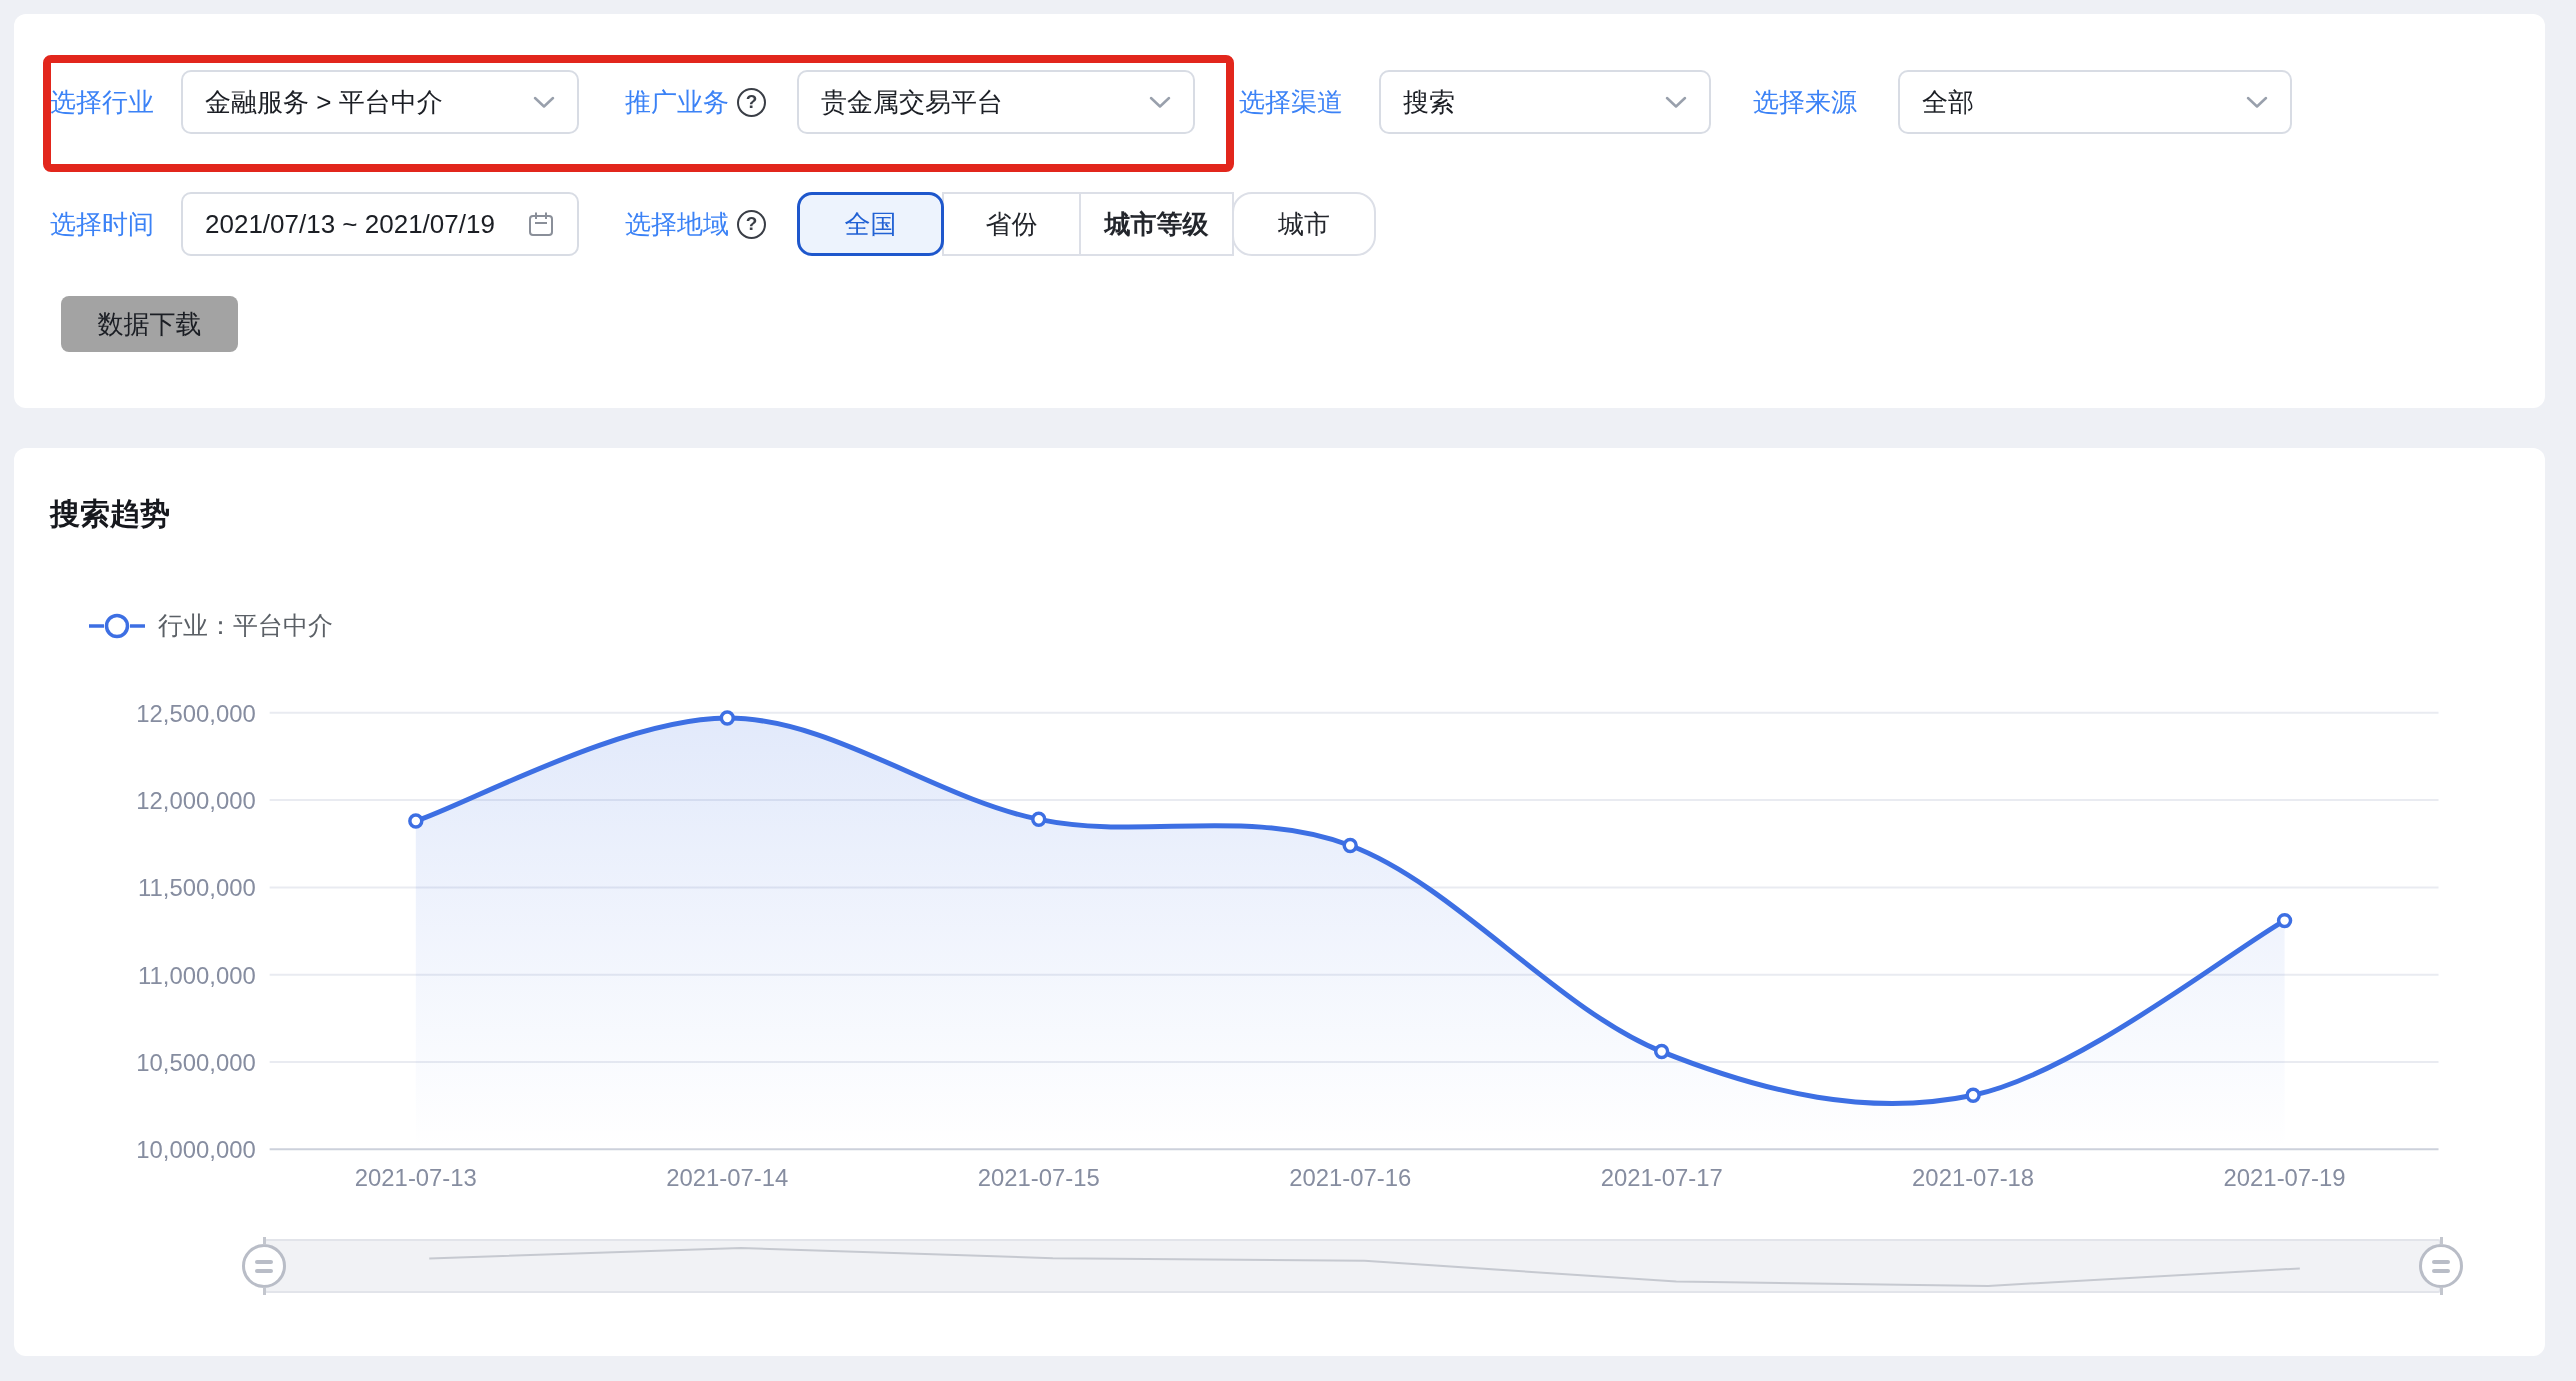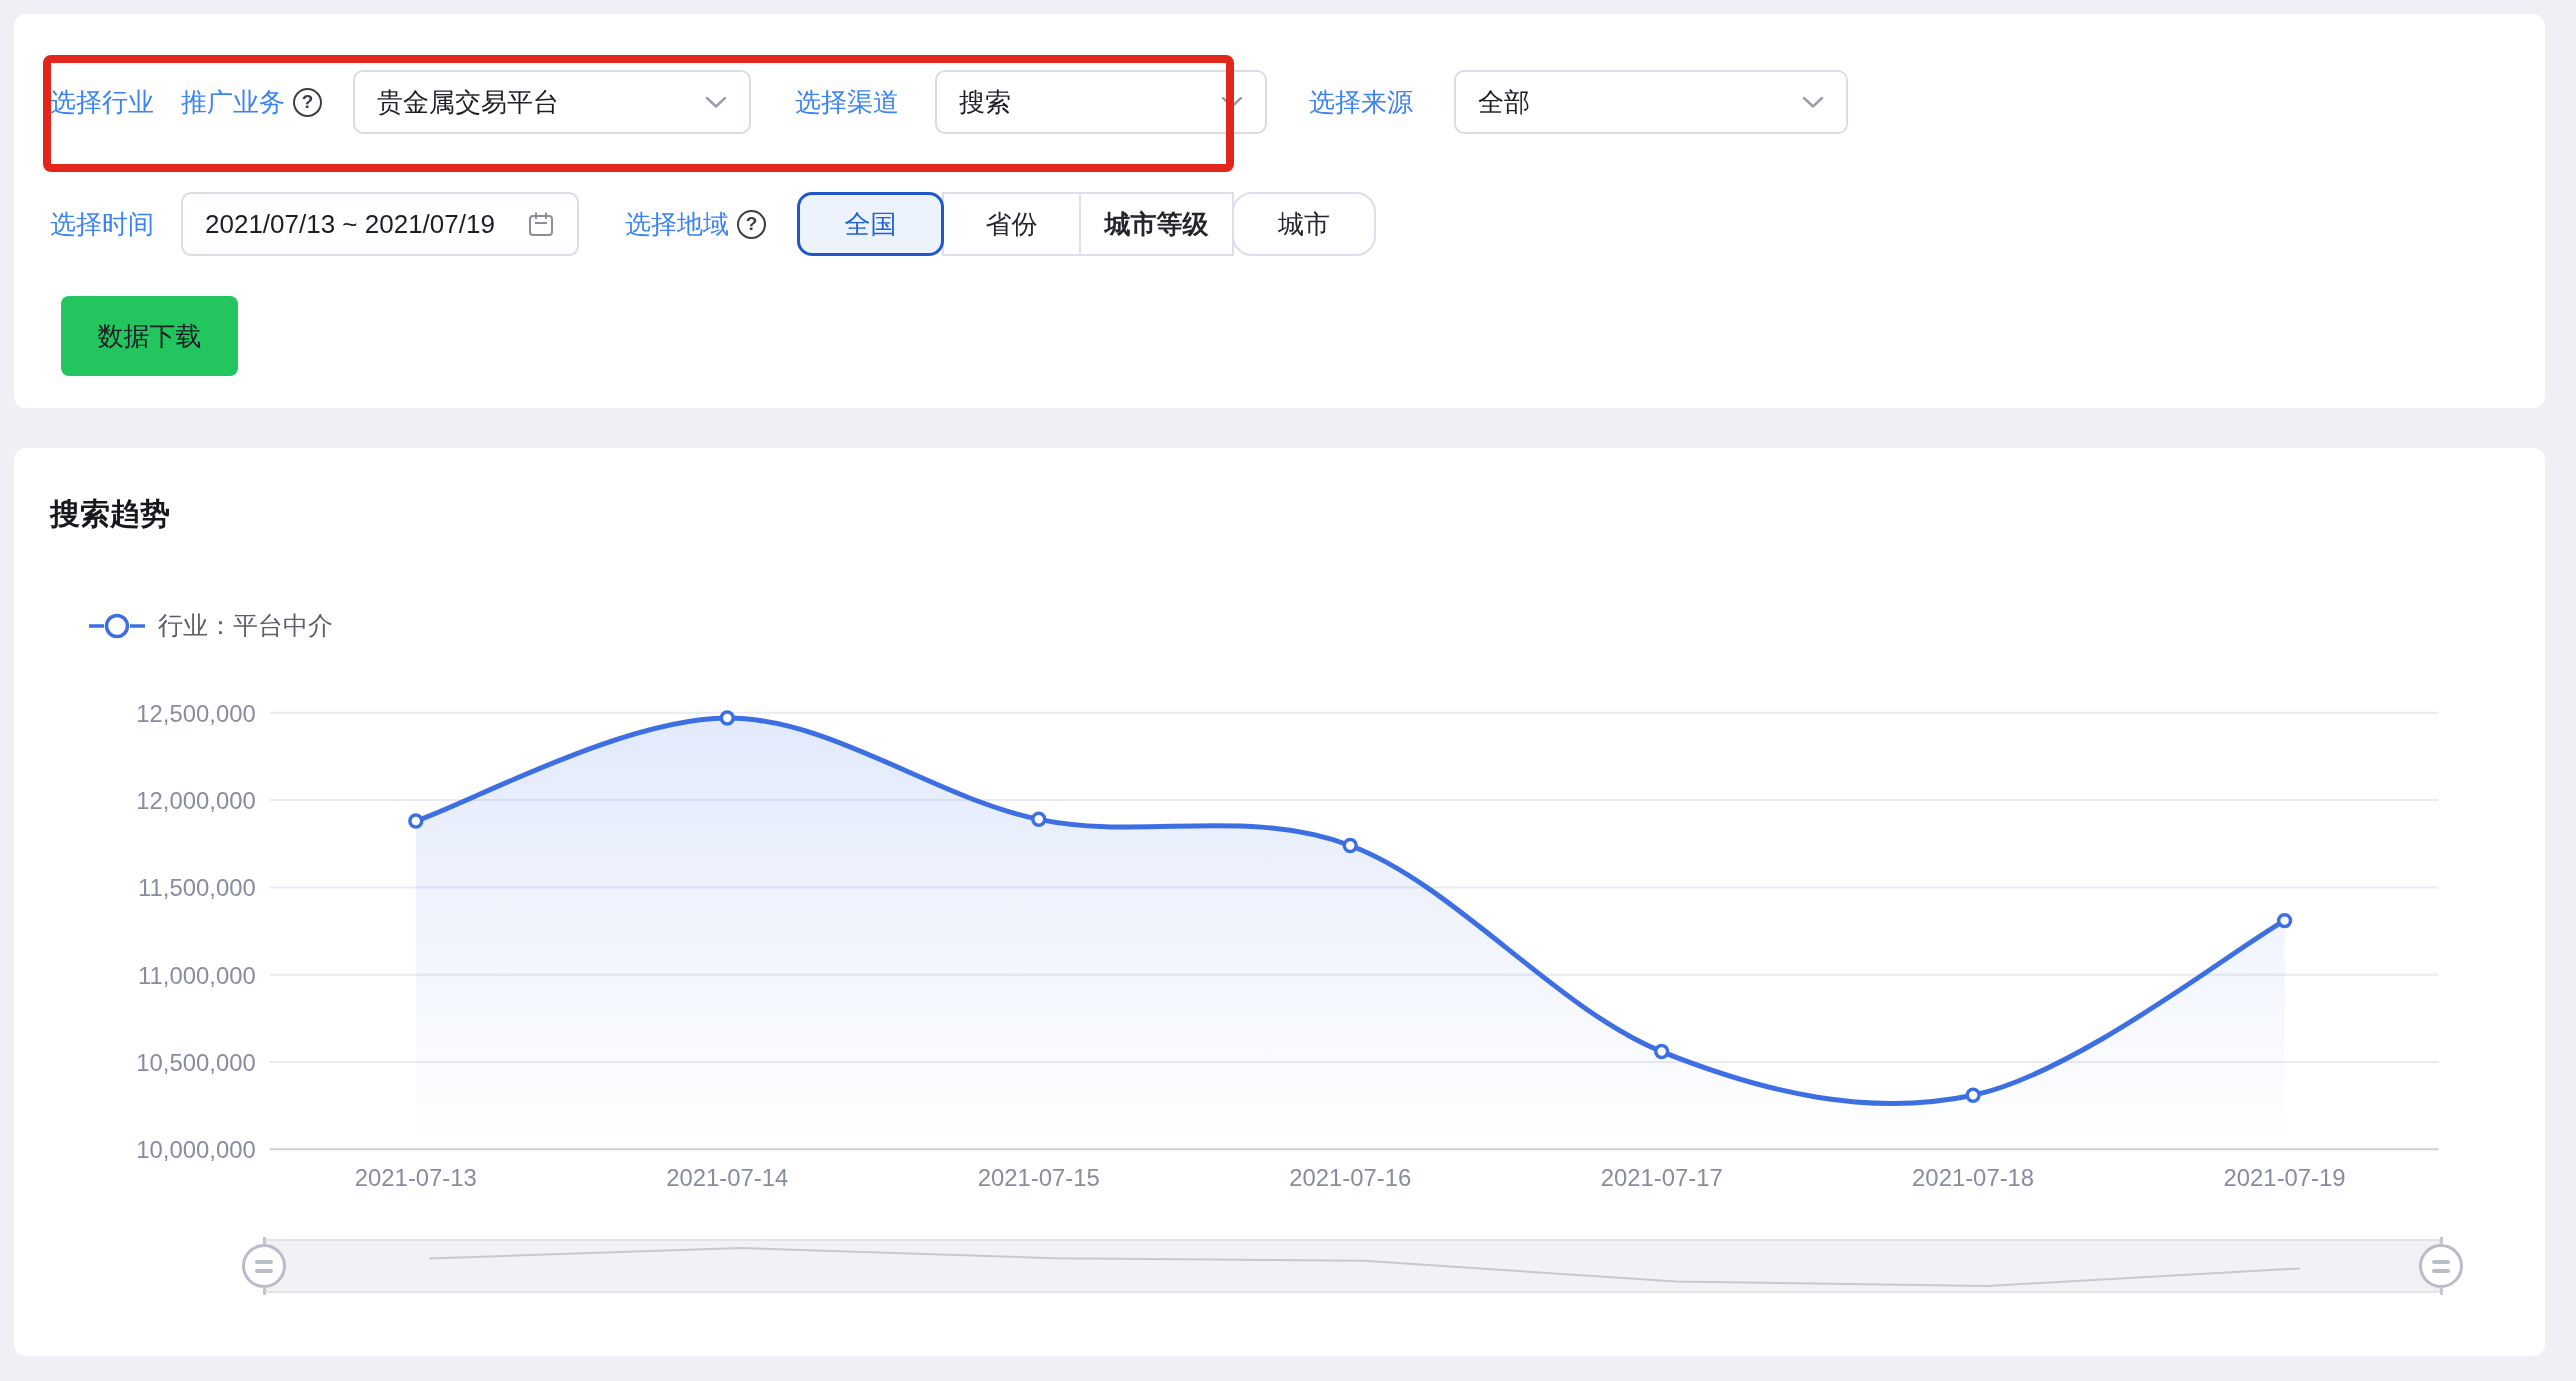--- a/index.html
+++ b/index.html
@@ -33,22 +33,22 @@
 
   .seg-group { display: flex; height: 64px; flex: none; }
   .seg { height: 64px; border: 2px solid #dcdfe7; margin-left: -2px; background: #fff;
          display: flex; align-items: center; justify-content: center;
          font-size: 26px; color: #23262c; cursor: pointer; flex: none; }
   .seg:first-child { margin-left: 0; border-radius: 8px 0 0 8px; }
   .seg:last-child { border-radius: 0 8px 8px 0; }
   .seg.active { border: 3px solid #1e57cc; background: #edf3fd; color: #2161d4;
                 border-radius: 8px; z-index: 2; }
 
-  #download-btn { position: absolute; left: 47px; top: 282px; width: 177px; height: 80px;
-                  background: #22c55e; border: none; border-radius: 8px;
+  #download-btn { position: absolute; left: 47px; top: 282px; width: 177px; height: 56px;
+                  background: #a3a3a3; border: none; border-radius: 8px;
                   font-size: 26px; color: #1b1e24; cursor: pointer;
                   font-family: "Liberation Sans", sans-serif; }
 
   #annotation-box { position: absolute; left: 29px; top: 41px; width: 1191px; height: 117px;
                     border: 8px solid #e2261c; border-radius: 8px; pointer-events: none; z-index: 5; }
 
   #chart-title { position: absolute; left: 36px; top: 46px; font-size: 30px;
                  font-weight: bold; color: #16181d; }
   #legend { position: absolute; left: 74px; top: 161px; display: flex; align-items: center; }
   #legend-text { margin-left: 12px; font-size: 25px; color: #5b6066; }
@@ -72,20 +72,26 @@
 <body>
 
 <div id="stage">
 
   <section class="card" id="filter-card">
 
     <div id="annotation-box"></div>
 
     <div class="frow" id="filter-row-1">
       <span class="flabel">选择行业</span>
+      <div class="sel" style="width:398px; margin-right:46px;">
+        <span class="sval">金融服务 &gt; 平台中介</span>
+        <svg class="chev" width="22" height="13" viewBox="0 0 22 13">
+          <polyline points="2,2 11,10.5 20,2" fill="none" stroke="#99a0ac" stroke-width="2.5" stroke-linecap="round" stroke-linejoin="round"></polyline>
+        </svg>
+      </div>
 
       <div class="lab-grp" style="margin-right:3px;">
         <span class="flabel">推广业务</span>
         <span class="help">?</span>
       </div>
       <div class="sel" style="width:398px; margin-right:44px;">
         <span class="sval">贵金属交易平台</span>
         <svg class="chev" width="22" height="13" viewBox="0 0 22 13">
           <polyline points="2,2 11,10.5 20,2" fill="none" stroke="#99a0ac" stroke-width="2.5" stroke-linecap="round" stroke-linejoin="round"></polyline>
         </svg>

